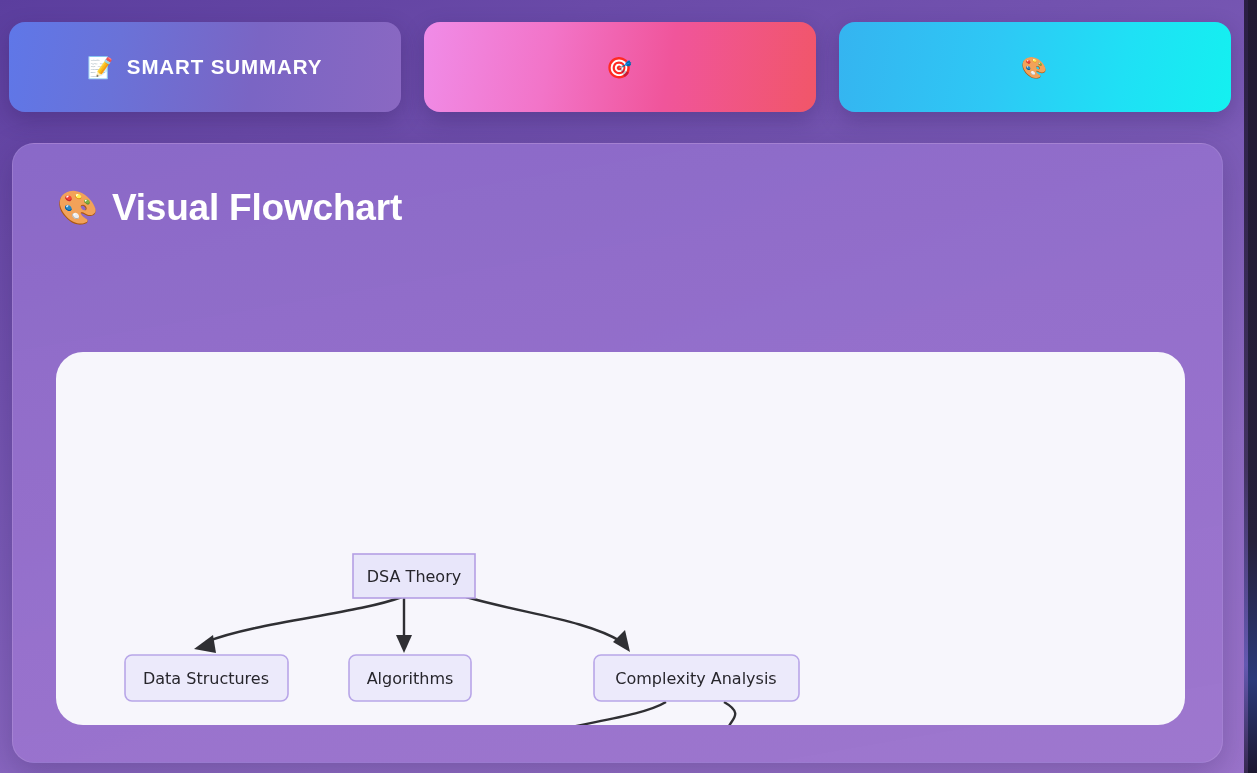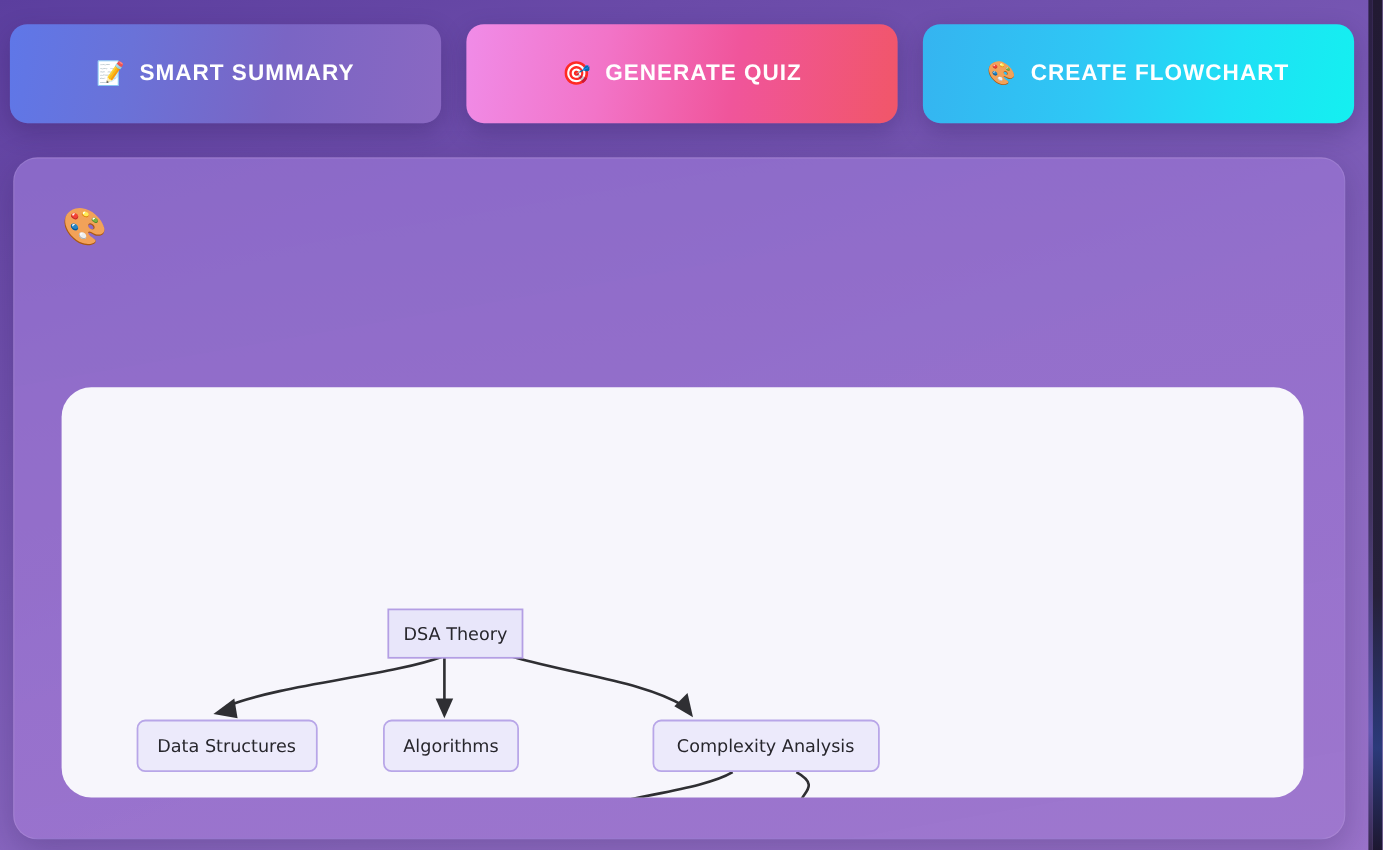--- a/index.html
+++ b/index.html
@@ -152,32 +152,31 @@
 </head>
 <body>
 
 <div class="action-row">
   <button class="action-btn btn-smart">
     <span class="btn-emoji">📝</span>
     <span class="btn-label">SMART SUMMARY</span>
   </button>
   <button class="action-btn btn-quiz">
     <span class="btn-emoji">🎯</span>
-    <span class="btn-label">GENERATE QUIZ</span>
   </button>
   <button class="action-btn btn-flow">
     <span class="btn-emoji">🎨</span>
-    <span class="btn-label">CREATE FLOWCHART</span>
   </button>
 </div>
 
 <div class="card">
 
   <div class="card-title">
     <span class="title-emoji">🎨</span>
+    <span>Visual Flowchart</span>
   </div>
 
   <div class="card-subtitle">A beautiful visual representation of your text</div>
 
   <div class="flow-canvas">
     <svg class="flow-svg" viewBox="0 0 1129 373" preserveAspectRatio="xMidYMid meet">
 
       <g>
 
         <g>

